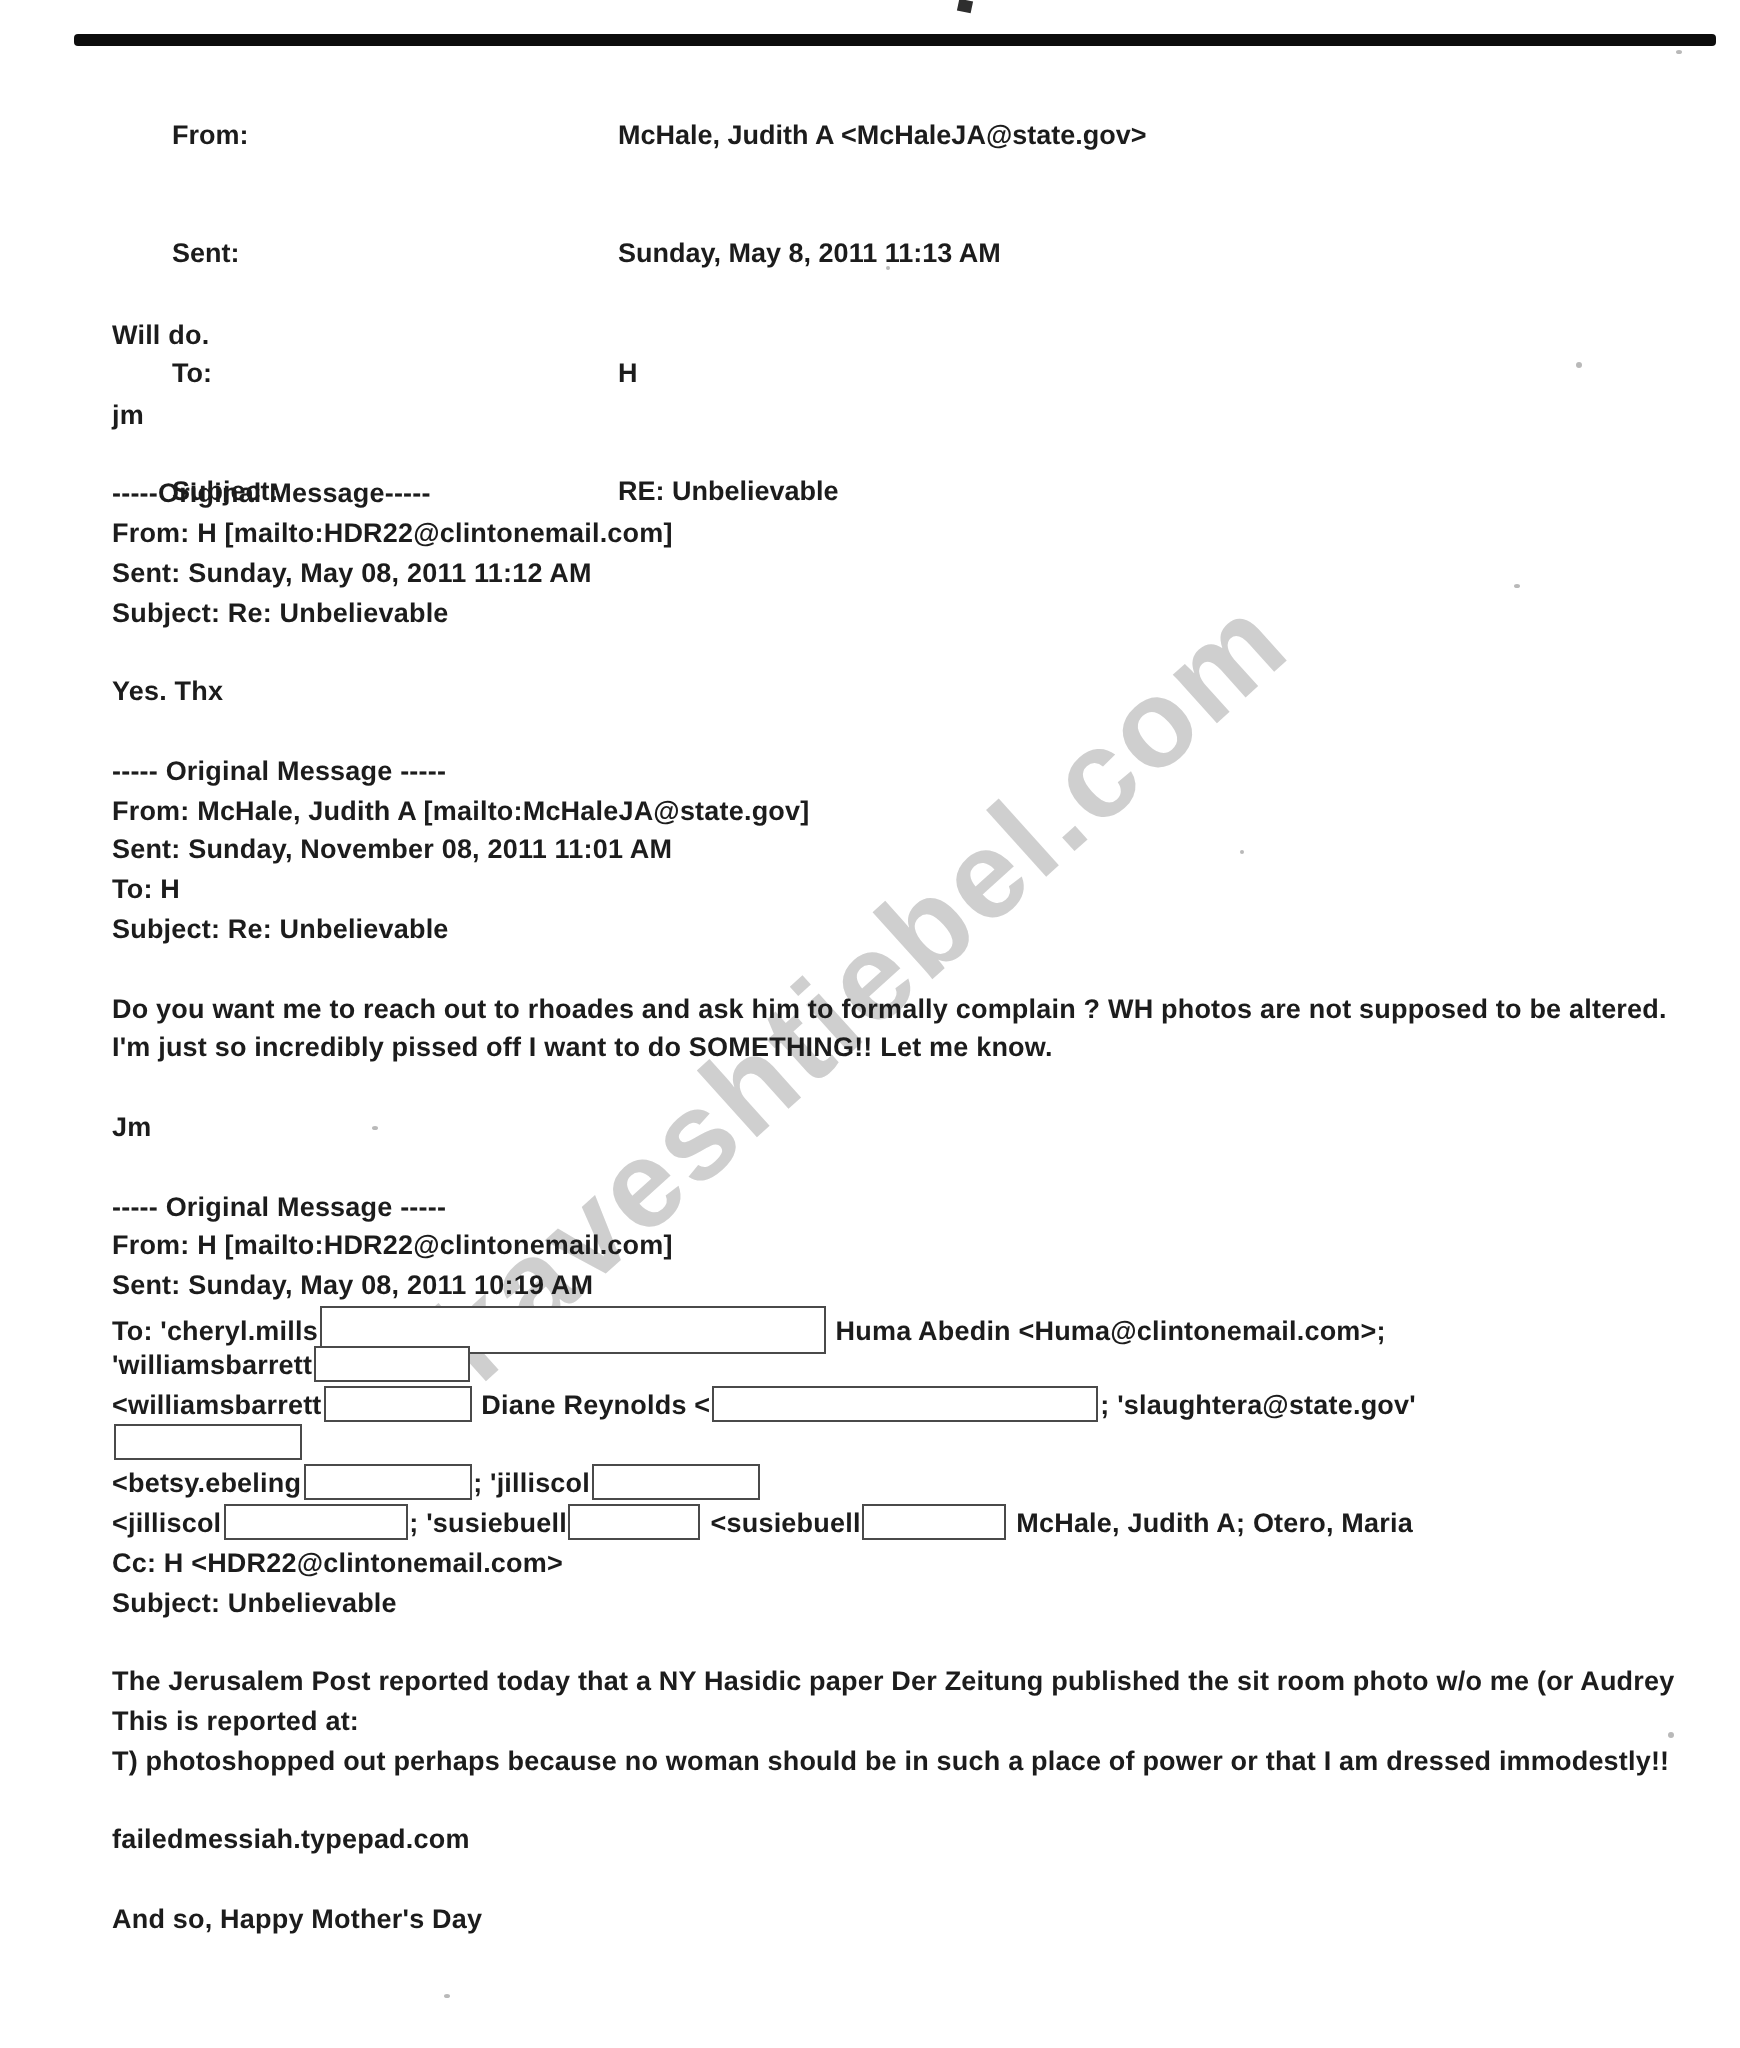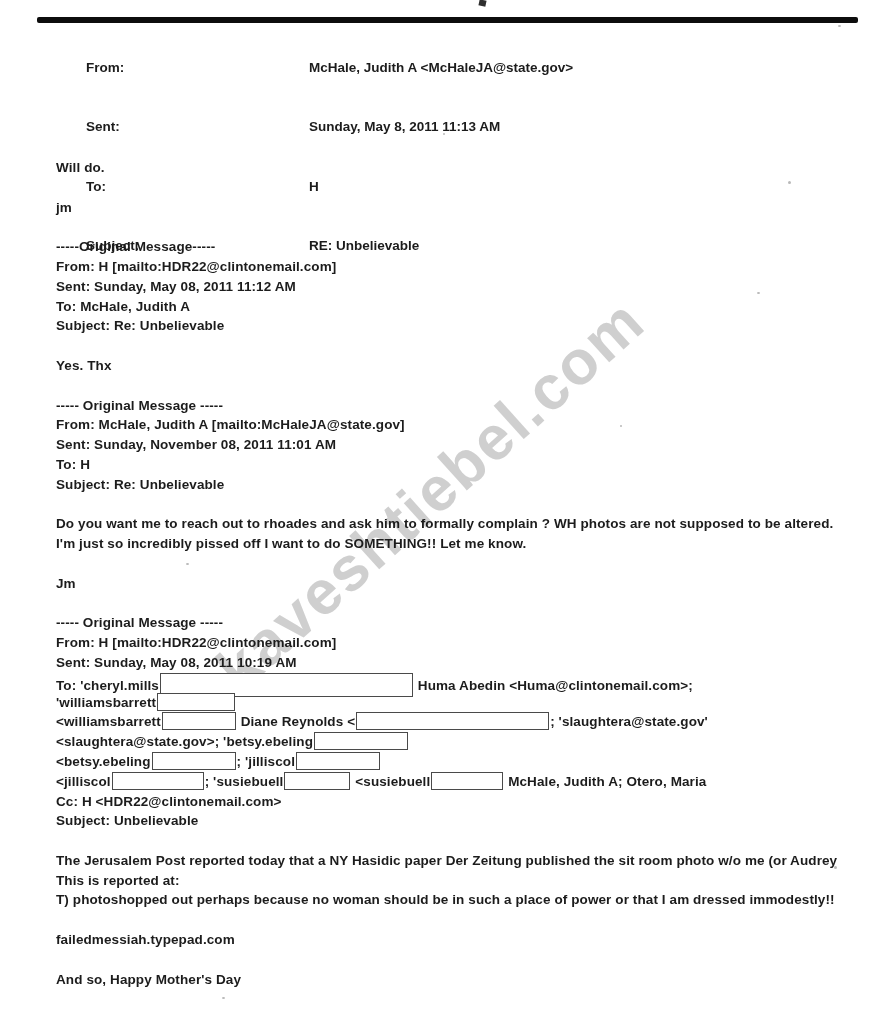--- a/index.html
+++ b/index.html
@@ -67,21 +67,20 @@
 </div>
 
 <div class="email-body" id="email-body">
     <div class="line">Will do.</div>
     <div class="line"></div>
     <div class="line">jm</div>
     <div class="line"></div>
     <div class="line">-----Original Message-----</div>
     <div class="line">From: H [mailto:HDR22@clintonemail.com]</div>
     <div class="line">Sent: Sunday, May 08, 2011 11:12 AM</div>
-    <div class="line">To: McHale, Judith A</div>
     <div class="line">Subject: Re: Unbelievable</div>
     <div class="line"></div>
     <div class="line">Yes. Thx</div>
     <div class="line"></div>
     <div class="line">----- Original Message -----</div>
     <div class="line">From: McHale, Judith A [mailto:McHaleJA@state.gov]</div>
     <div class="line">Sent: Sunday, November 08, 2011 11:01 AM</div>
     <div class="line">To: H</div>
     <div class="line">Subject: Re: Unbelievable</div>
     <div class="line"></div>
@@ -89,21 +88,21 @@
     <div class="line">I'm just so incredibly pissed off I want to do SOMETHING!! Let me know.</div>
     <div class="line"></div>
     <div class="line">Jm</div>
     <div class="line"></div>
     <div class="line">----- Original Message -----</div>
     <div class="line">From: H [mailto:HDR22@clintonemail.com]</div>
     <div class="line">Sent: Sunday, May 08, 2011 10:19 AM</div>
     <div class="line"><span>To: 'cheryl.mills</span><span class="redact" style="width: 253px; height: 24px; vertical-align: -7px;"></span><span> Huma Abedin &lt;Huma@clintonemail.com&gt;;</span></div>
     <div class="line"><span>'williamsbarrett</span><span class="redact" style="width: 78px;"></span></div>
     <div class="line"><span>&lt;williamsbarrett</span><span class="redact" style="width: 74px;"></span><span> Diane Reynolds &lt;</span><span class="redact" style="width: 193px;"></span><span>; 'slaughtera@state.gov'</span></div>
-    <div class="line"><span>&lt;slaughtera@state.gov&gt;; 'betsy.ebeling</span><span class="redact" style="width: 94px;"></span></div>
+    <div class="line"><span class="redact" style="width: 94px;"></span></div>
     <div class="line"><span>&lt;betsy.ebeling</span><span class="redact" style="width: 84px;"></span><span>; 'jilliscol</span><span class="redact" style="width: 84px;"></span></div>
     <div class="line"><span>&lt;jilliscol</span><span class="redact" style="width: 92px;"></span><span>; 'susiebuell</span><span class="redact" style="width: 66px;"></span><span> &lt;susiebuell</span><span class="redact" style="width: 72px;"></span><span> McHale, Judith A; Otero, Maria</span></div>
     <div class="line">Cc: H &lt;HDR22@clintonemail.com&gt;</div>
     <div class="line">Subject: Unbelievable</div>
     <div class="line"></div>
     <div class="line">The Jerusalem Post reported today that a NY Hasidic paper Der Zeitung published the sit room photo w/o me (or Audrey</div>
     <div class="line">This is reported at:</div>
     <div class="line">T) photoshopped out perhaps because no woman should be in such a place of power or that I am dressed immodestly!!</div>
     <div class="line"></div>
     <div class="line">failedmessiah.typepad.com</div>

